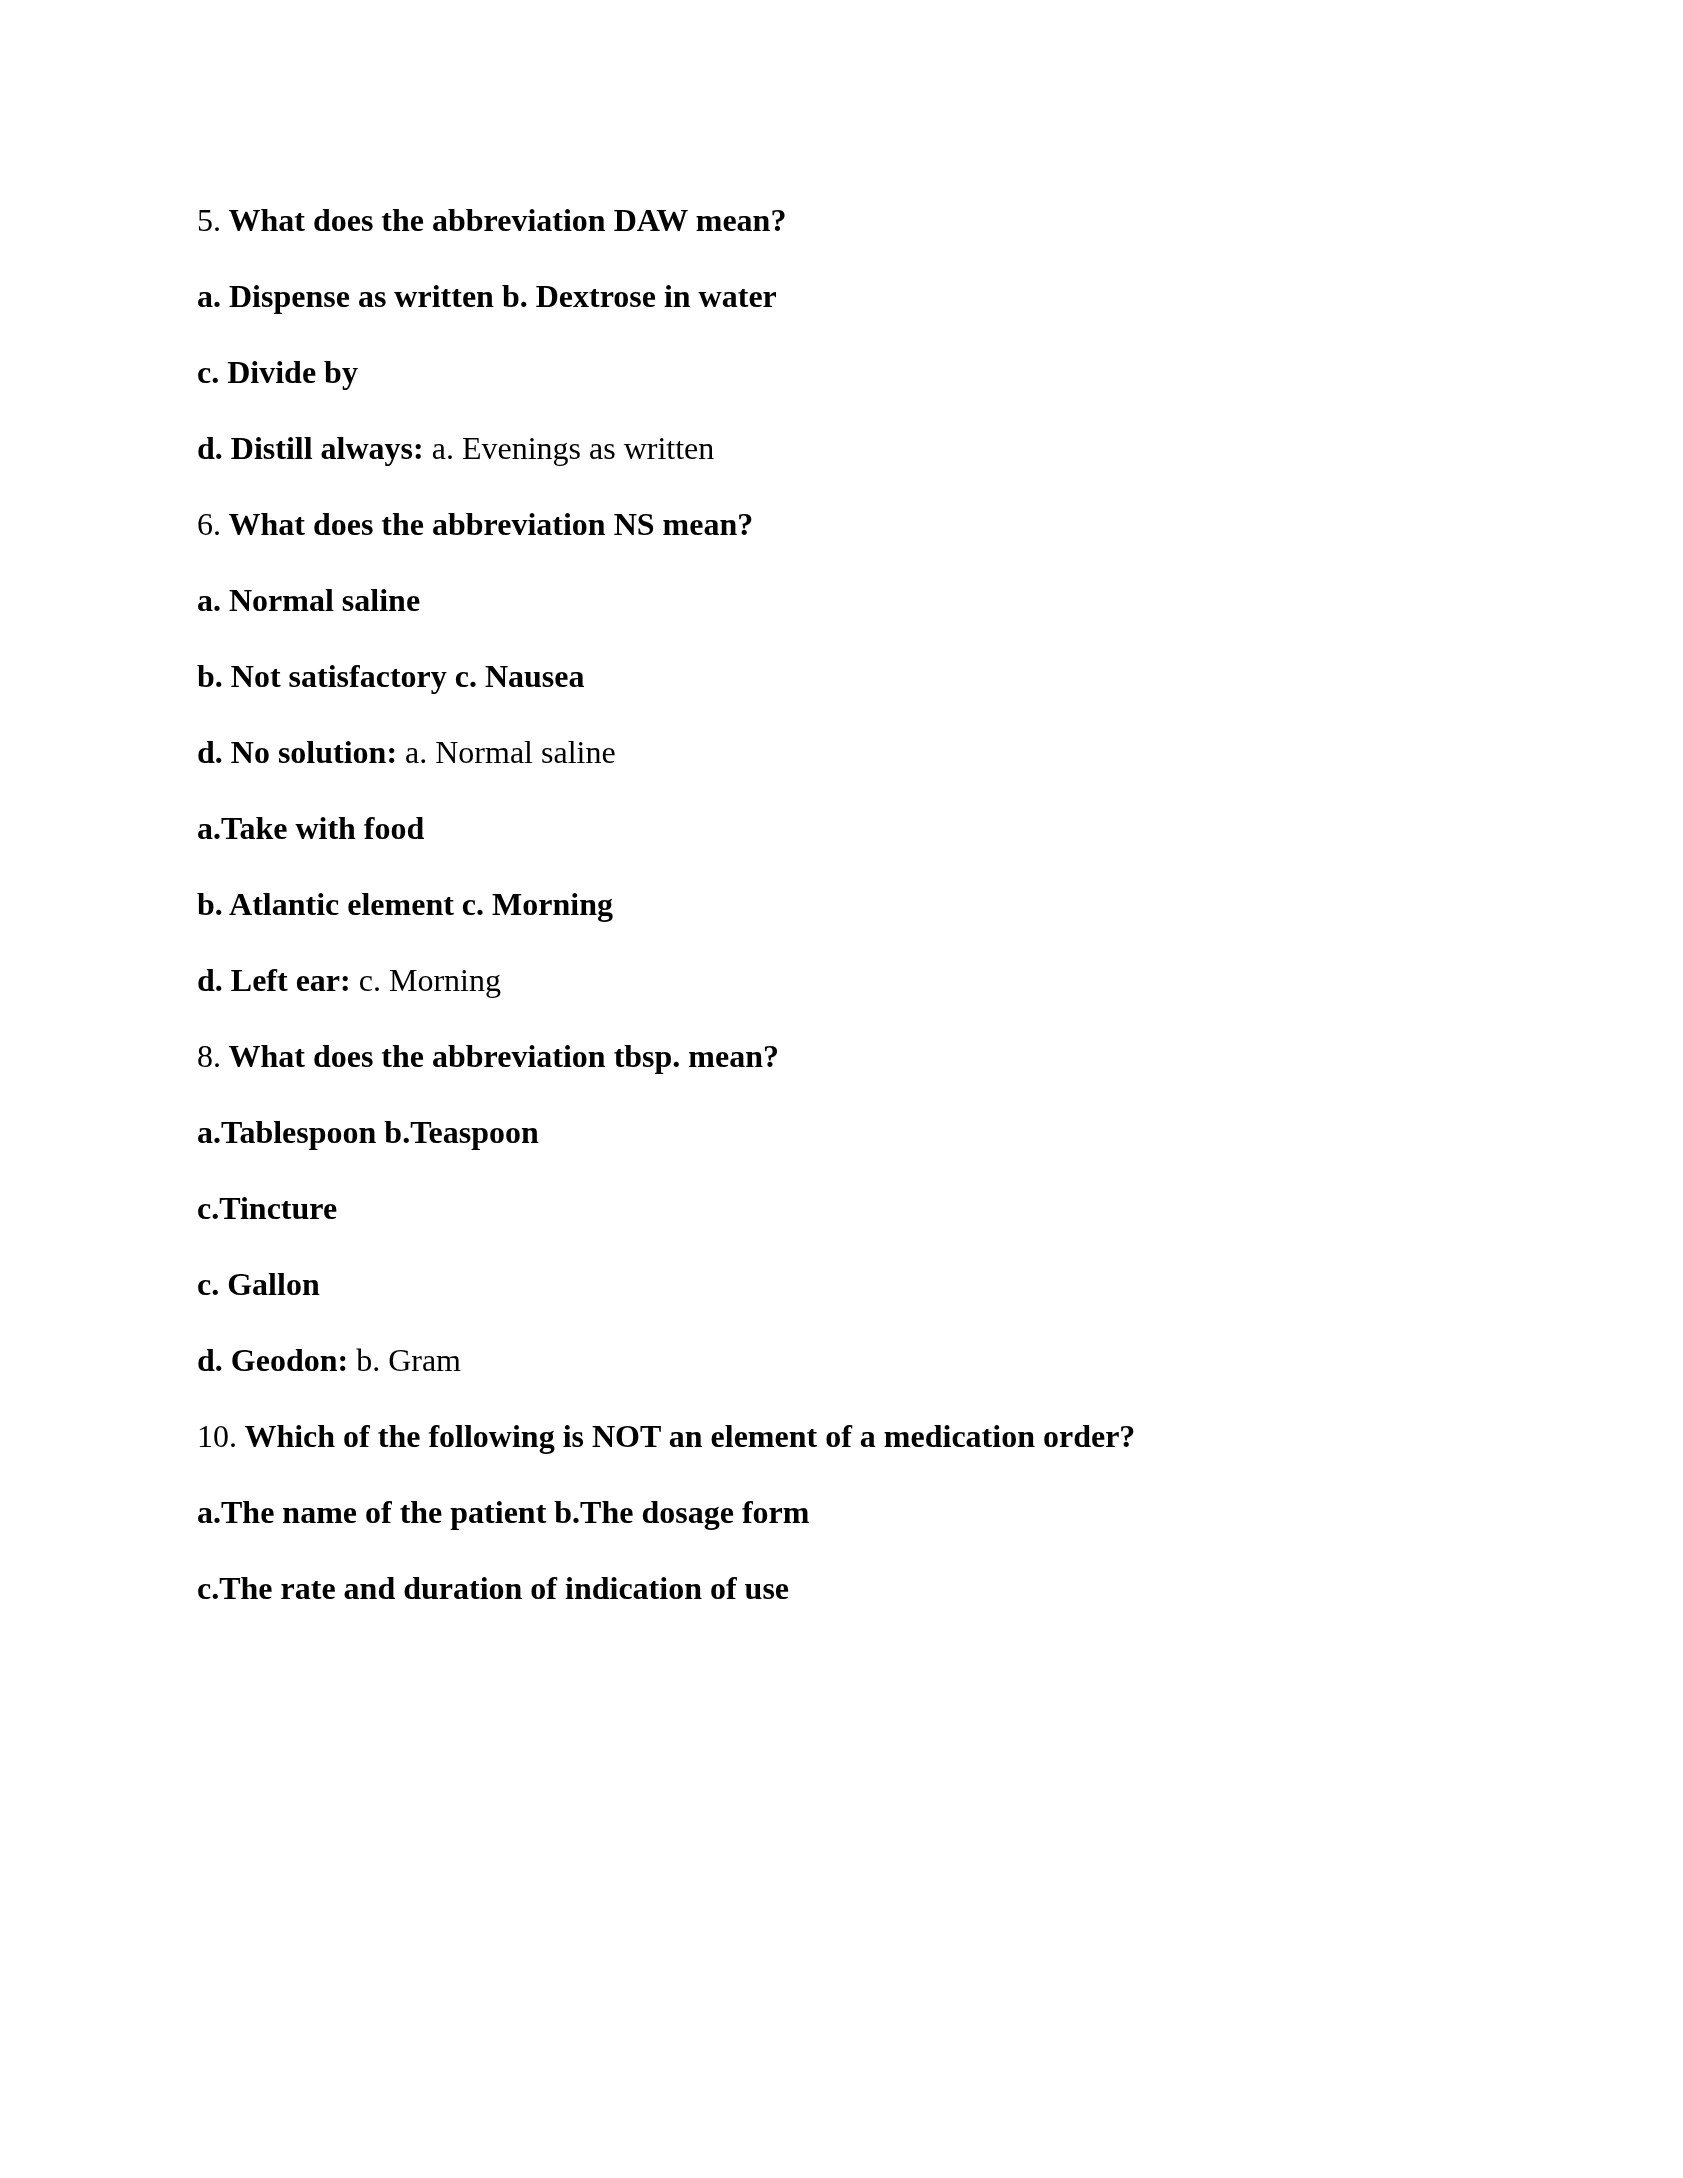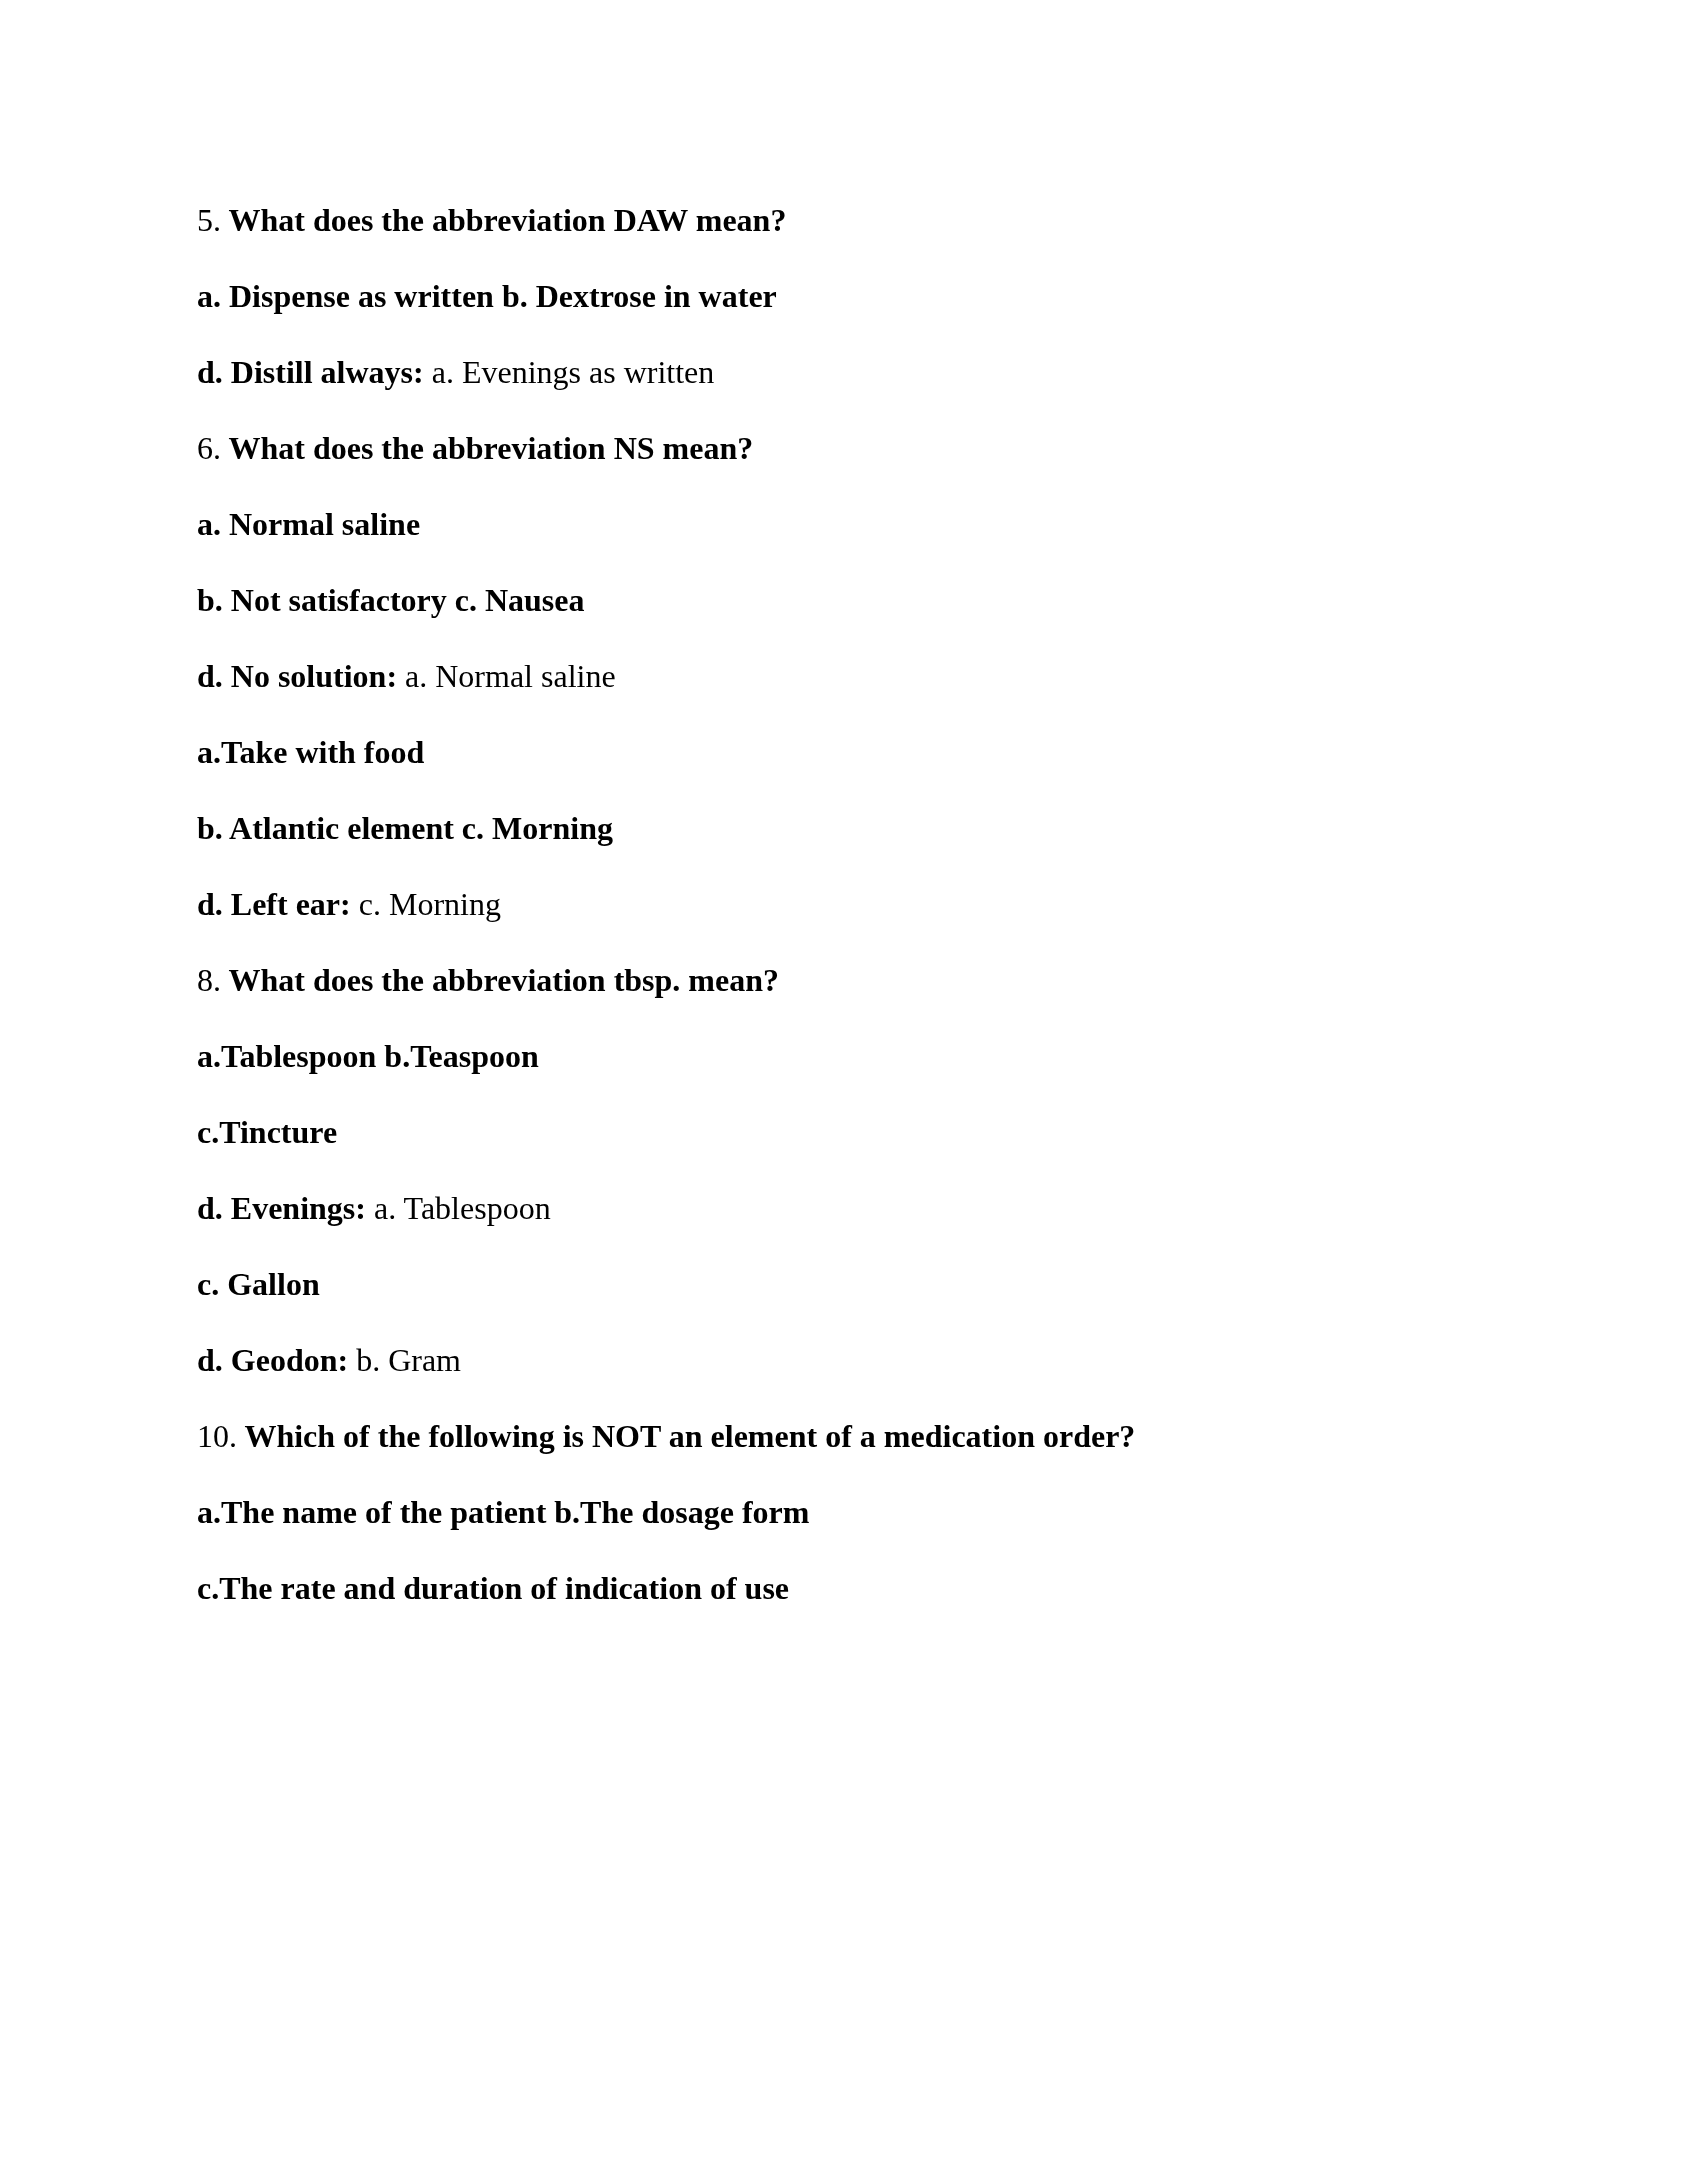--- a/index.html
+++ b/index.html
@@ -41,41 +41,41 @@
 </style>
 </head>
 <body>
 
 <div class="page">
   <div class="content">
 
     <div class="question">
       <div class="line"><span class="r">5.</span><span class="b"> What does the abbreviation DAW mean?</span></div>
       <div class="line b">a. Dispense as written b. Dextrose in water</div>
+      <div class="line b">c. Divide by</div>
       <div class="line"><span class="b">d. Distill always:</span><span class="r"> a. Evenings as written</span></div>
     </div>
 
     <div class="question">
       <div class="line"><span class="r">6.</span><span class="b"> What does the abbreviation NS mean?</span></div>
       <div class="line b">a. Normal saline</div>
       <div class="line b">b. Not satisfactory c. Nausea</div>
       <div class="line"><span class="b">d. No solution:</span><span class="r"> a. Normal saline</span></div>
     </div>
 
     <div class="question">
       <div class="line b">a.Take with food</div>
       <div class="line b">b. Atlantic element c. Morning</div>
       <div class="line"><span class="b">d. Left ear:</span><span class="r"> c. Morning</span></div>
     </div>
 
     <div class="question">
       <div class="line"><span class="r">8.</span><span class="b"> What does the abbreviation tbsp. mean?</span></div>
       <div class="line b">a.Tablespoon b.Teaspoon</div>
       <div class="line b">c.Tincture</div>
-      <div class="line"><span class="b">d. Evenings:</span><span class="r"> a. Tablespoon</span></div>
     </div>
 
     <div class="question">
       <div class="line b">c. Gallon</div>
       <div class="line"><span class="b">d. Geodon:</span><span class="r"> b. Gram</span></div>
     </div>
 
     <div class="question">
       <div class="line"><span class="r">10.</span><span class="b"> Which of the following is NOT an element of a medication order?</span></div>
       <div class="line b">a.The name of the patient b.The dosage form</div>

